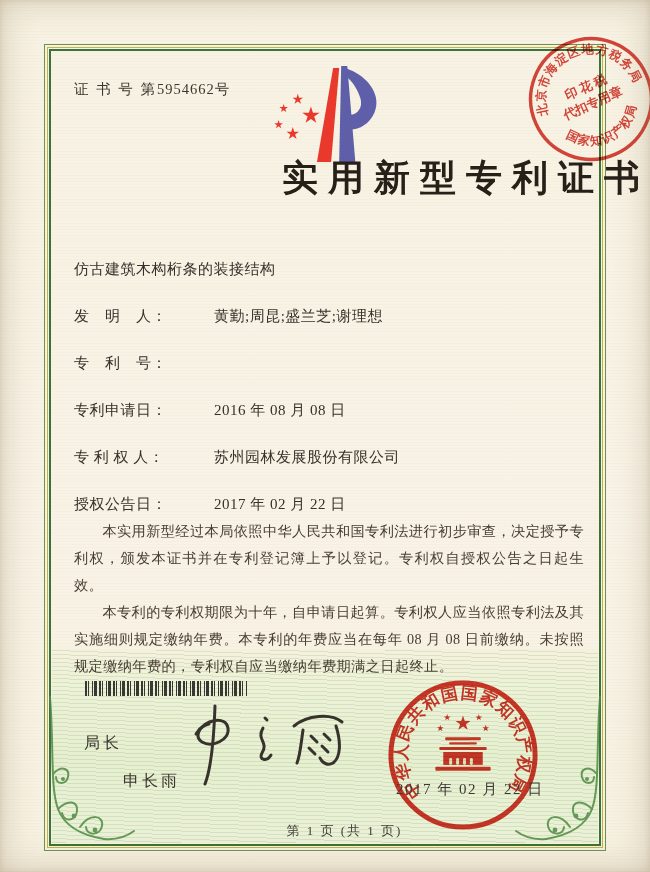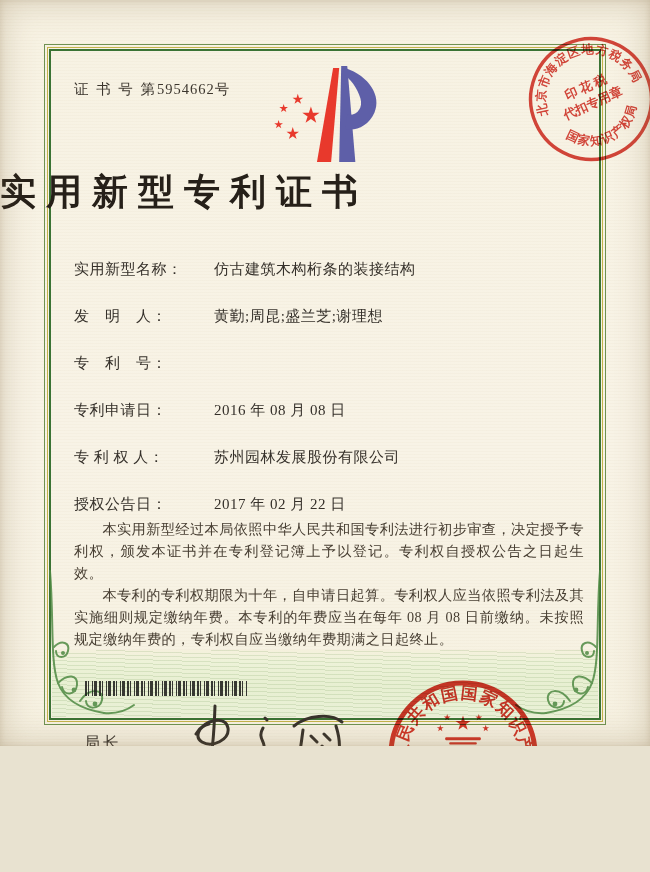--- a/index.html
+++ b/index.html
@@ -1,17 +1,17 @@
 <!DOCTYPE html>
 <html><head>
 <meta charset="utf-8">
 <style>
   html,body{margin:0;padding:0;background:#e8e2d0;}
   .page{
-    position:relative;width:650px;height:746px;overflow:hidden;
+    position:relative;width:650px;height:872px;overflow:hidden;
     background:
       repeating-linear-gradient(0deg, rgba(190,170,130,.05) 0 1px, rgba(0,0,0,0) 1px 3px),
       linear-gradient(180deg,#f7f2e3 0%,#f8f3e6 60%,#f6f1e1 100%);
     font-family:"Liberation Serif","DejaVu Serif",serif;
   }
   .page::after{
     content:"";position:absolute;inset:0;pointer-events:none;z-index:40;
     box-shadow:inset 0 0 34px rgba(125,100,58,.30), inset 0 0 6px rgba(125,100,58,.18);
   }
   
@@ -21,28 +21,28 @@
   
   .band{
     position:absolute;left:52px;right:52px;top:650px;bottom:29px;z-index:1;
     background:
       repeating-linear-gradient(2deg, rgba(122,160,96,.20) 0 1px, rgba(0,0,0,0) 1px 4px),
       linear-gradient(180deg,#f5f1dd 0%,#edf2d8 18%,#e7efd1 55%,#eaf1d7 100%);
   }
   .cert-no{position:absolute;top:80px;left:74px;z-index:5;font-size:14.5px;color:#3c362e;letter-spacing:2px;}
   .cert-no .num{letter-spacing:1px;}
   .logo{position:absolute;top:62px;left:254px;z-index:5;}
-  .title{position:absolute;top:168px;left:0;right:0;z-index:5;text-align:left;
+  .title{position:absolute;top:154px;left:0;right:0;z-index:5;text-align:right;
          font-size:36px;font-weight:700;letter-spacing:10px;color:#262019;}
   .fields{position:absolute;top:260px;left:74px;right:56px;z-index:5;}
   .frow{display:flex;align-items:flex-start;height:47px;font-size:15px;color:#35302a;letter-spacing:.5px;}
   .flabel{flex:none;width:140px;white-space:pre;}
   .fvalue{flex:1;}
   .paras{position:absolute;top:518px;left:74px;right:66px;z-index:5;}
-  .paras p{margin:0;text-indent:2em;font-size:14.2px;line-height:22px;text-align:justify;
+  .paras p{margin:0;text-indent:2em;font-size:14.2px;line-height:27px;text-align:justify;
            color:#463d31;letter-spacing:.4px;}
   .barcode{position:absolute;left:85px;top:681px;width:162px;height:15px;z-index:6;opacity:.88;
     background:repeating-linear-gradient(90deg,#20201e 0 2px,rgba(0,0,0,0) 2px 3px,#20201e 3px 4px,
       rgba(0,0,0,0) 4px 7px,#20201e 7px 8px,rgba(0,0,0,0) 8px 9px,#20201e 9px 12px,rgba(0,0,0,0) 12px 14px);}
   .officer{position:absolute;left:84px;top:733px;z-index:6;font-size:16px;color:#3a352e;letter-spacing:3px;}
   .officer .name{margin-top:17px;margin-left:39px;}
   .signature{position:absolute;left:168px;top:696px;z-index:7;}
   .seal{position:absolute;left:384px;top:676px;z-index:8;mix-blend-mode:multiply;}
   .seal-date{position:absolute;left:396px;top:780px;z-index:9;font-size:15px;color:#3d3933;
              letter-spacing:1.5px;white-space:nowrap;}
@@ -109,21 +109,20 @@
     <g fill="#5e5fa8">
       <polygon points="86,4 92,4 100,99 84,99"></polygon>
       <path d="M90,6 C114,14 126,34 119,50 C113,64 99,69 90,66 L92,52 C101,54 108,46 105,36 C102,26 95,16 87,12 Z"></path>
     </g>
   </svg>
 
   <div class="title">实用新型专利证书</div>
 
   <div class="fields">
     <div class="frow">
-      <span class="flabel">实用新型名称：</span>
       <span class="fvalue">仿古建筑木构桁条的装接结构</span>
     </div>
     <div class="frow">
       <span class="flabel">发　明　人：</span>
       <span class="fvalue">黄勤;周昆;盛兰芝;谢理想</span>
     </div>
     <div class="frow">
       <span class="flabel">专　利　号：</span>
     </div>
     <div class="frow">

